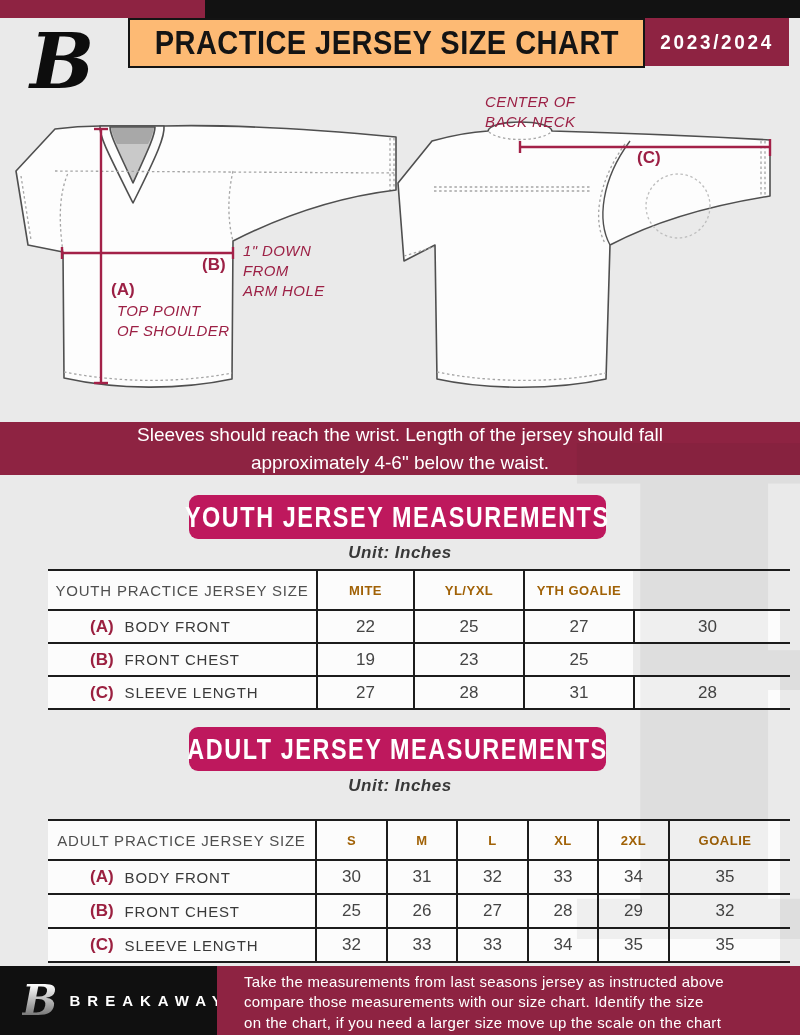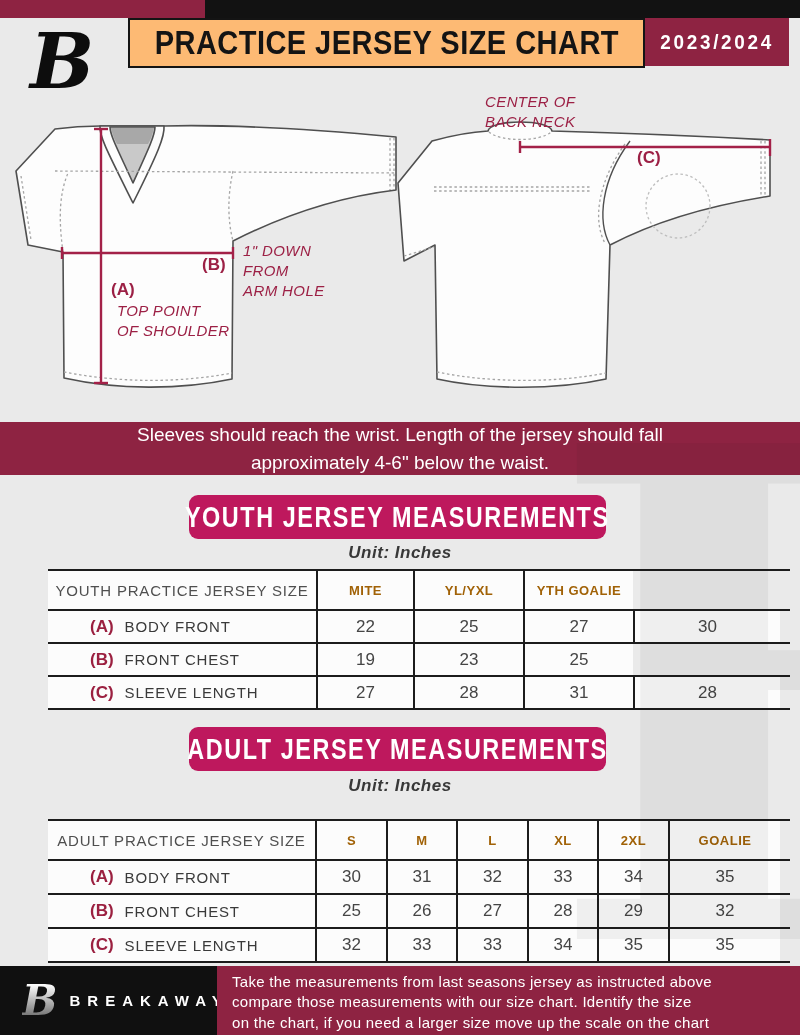--- a/index.html
+++ b/index.html
@@ -98,21 +98,21 @@
   .footer { position:absolute; left:0; top:966px; width:800px; height:69px; background:#101010; z-index:6; }
   .footer-brand { position:absolute; left:22px; top:0; height:69px; display:flex; align-items:center; gap:12px; }
   .footer-logo {
     font-family:"DejaVu Serif", serif; font-style:italic; font-weight:bold; font-size:42px; line-height:1;
     background:linear-gradient(180deg,#ffffff 10%,#6d6d6d 90%);
     -webkit-background-clip:text; background-clip:text; color:transparent;
   }
   .footer-brand-text { color:#ffffff; font-weight:bold; font-size:15px; letter-spacing:7px; white-space:nowrap; }
   .footer-note {
     position:absolute; left:217px; top:0; width:583px; height:69px; background:#8E2342;
-    box-sizing:border-box; padding:6px 10px 0 15px;
+    box-sizing:border-box; padding:6px 10px 0 27px;
     color:#ffffff; font-size:15px; line-height:1.36; white-space:pre-line; letter-spacing:0.3px;
   }
 </style>
 </head>
 <body>
 
 <div class="page">
 
   <div class="strip-maroon"></div>
   <div class="strip-black"></div>

